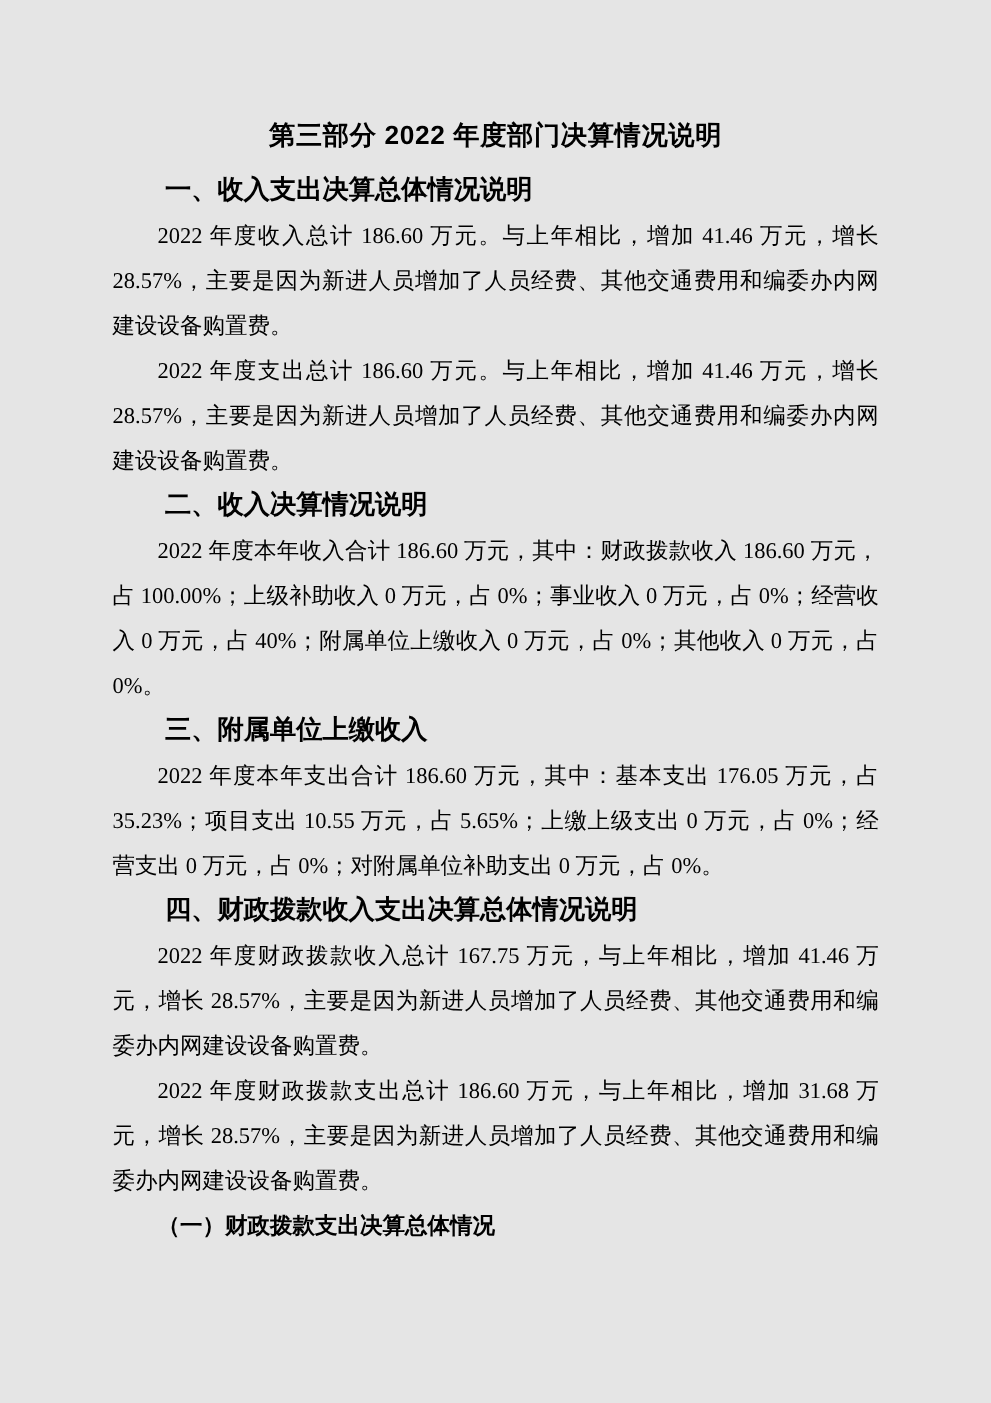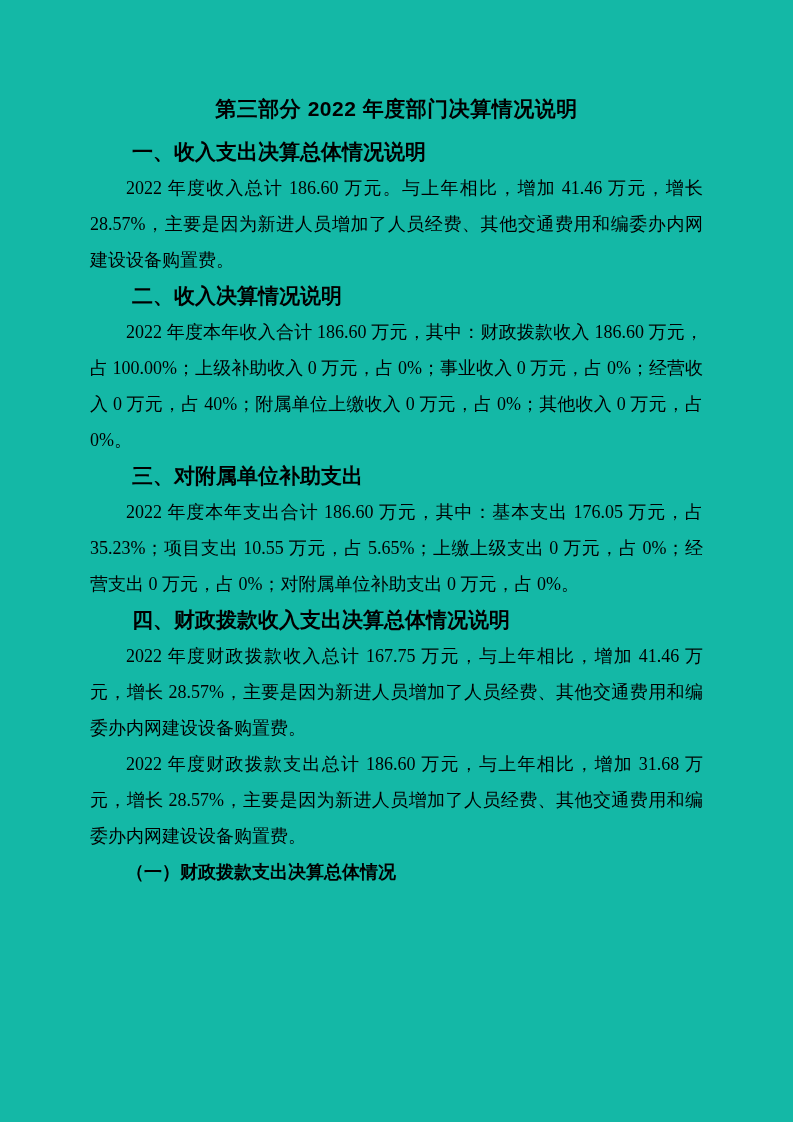--- a/index.html
+++ b/index.html
@@ -2,21 +2,21 @@
 <html><head>
 <meta charset="utf-8">
 <style>
   * { margin: 0; padding: 0; box-sizing: border-box; }
   html, body { background: #ffffff; }
   .page {
     position: relative;
     width: 793px;
     height: 1122px;
     margin: 0 auto;
-    background: #14b8a6;
+    background: #e5e5e5;
     color: #000000;
     padding: 94px 90px 0 90px;
     font-family: "Liberation Serif", "DejaVu Serif", serif;
     font-size: 18px;
     line-height: 36px;
     overflow: hidden;
   }
   .doc-title {
     text-align: center;
     font-family: "Liberation Sans", "DejaVu Sans", sans-serif;
@@ -49,29 +49,30 @@
 </head>
 <body>
 
 <div class="page">
 
   <h1 class="doc-title">第三部分 2022 年度部门决算情况说明</h1>
 
   <div class="section">
     <p class="heading">一、收入支出决算总体情况说明</p>
     <p class="para">2022 年度收入总计 186.60 万元。与上年相比，增加 41.46 万元，增长 28.57%，主要是因为新进人员增加了人员经费、其他交通费用和编委办内网建设设备购置费。</p>
+    <p class="para">2022 年度支出总计 186.60 万元。与上年相比，增加 41.46 万元，增长 28.57%，主要是因为新进人员增加了人员经费、其他交通费用和编委办内网建设设备购置费。</p>
   </div>
 
   <div class="section">
     <p class="heading">二、收入决算情况说明</p>
     <p class="para">2022 年度本年收入合计 186.60 万元，其中：财政拨款收入 186.60 万元，占 100.00%；上级补助收入 0 万元，占 0%；事业收入 0 万元，占 0%；经营收入 0 万元，占 40%；附属单位上缴收入 0 万元，占 0%；其他收入 0 万元，占 0%。</p>
   </div>
 
   <div class="section">
-    <p class="heading">三、对附属单位补助支出</p>
+    <p class="heading">三、附属单位上缴收入</p>
     <p class="para">2022 年度本年支出合计 186.60 万元，其中：基本支出 176.05 万元，占 35.23%；项目支出 10.55 万元，占 5.65%；上缴上级支出 0 万元，占 0%；经营支出 0 万元，占 0%；对附属单位补助支出 0 万元，占 0%。</p>
   </div>
 
   <div class="section">
     <p class="heading">四、财政拨款收入支出决算总体情况说明</p>
     <p class="para">2022 年度财政拨款收入总计 167.75 万元，与上年相比，增加 41.46 万元，增长 28.57%，主要是因为新进人员增加了人员经费、其他交通费用和编委办内网建设设备购置费。</p>
     <p class="para">2022 年度财政拨款支出总计 186.60 万元，与上年相比，增加 31.68 万元，增长 28.57%，主要是因为新进人员增加了人员经费、其他交通费用和编委办内网建设设备购置费。</p>
   </div>
 
   <div class="section">

